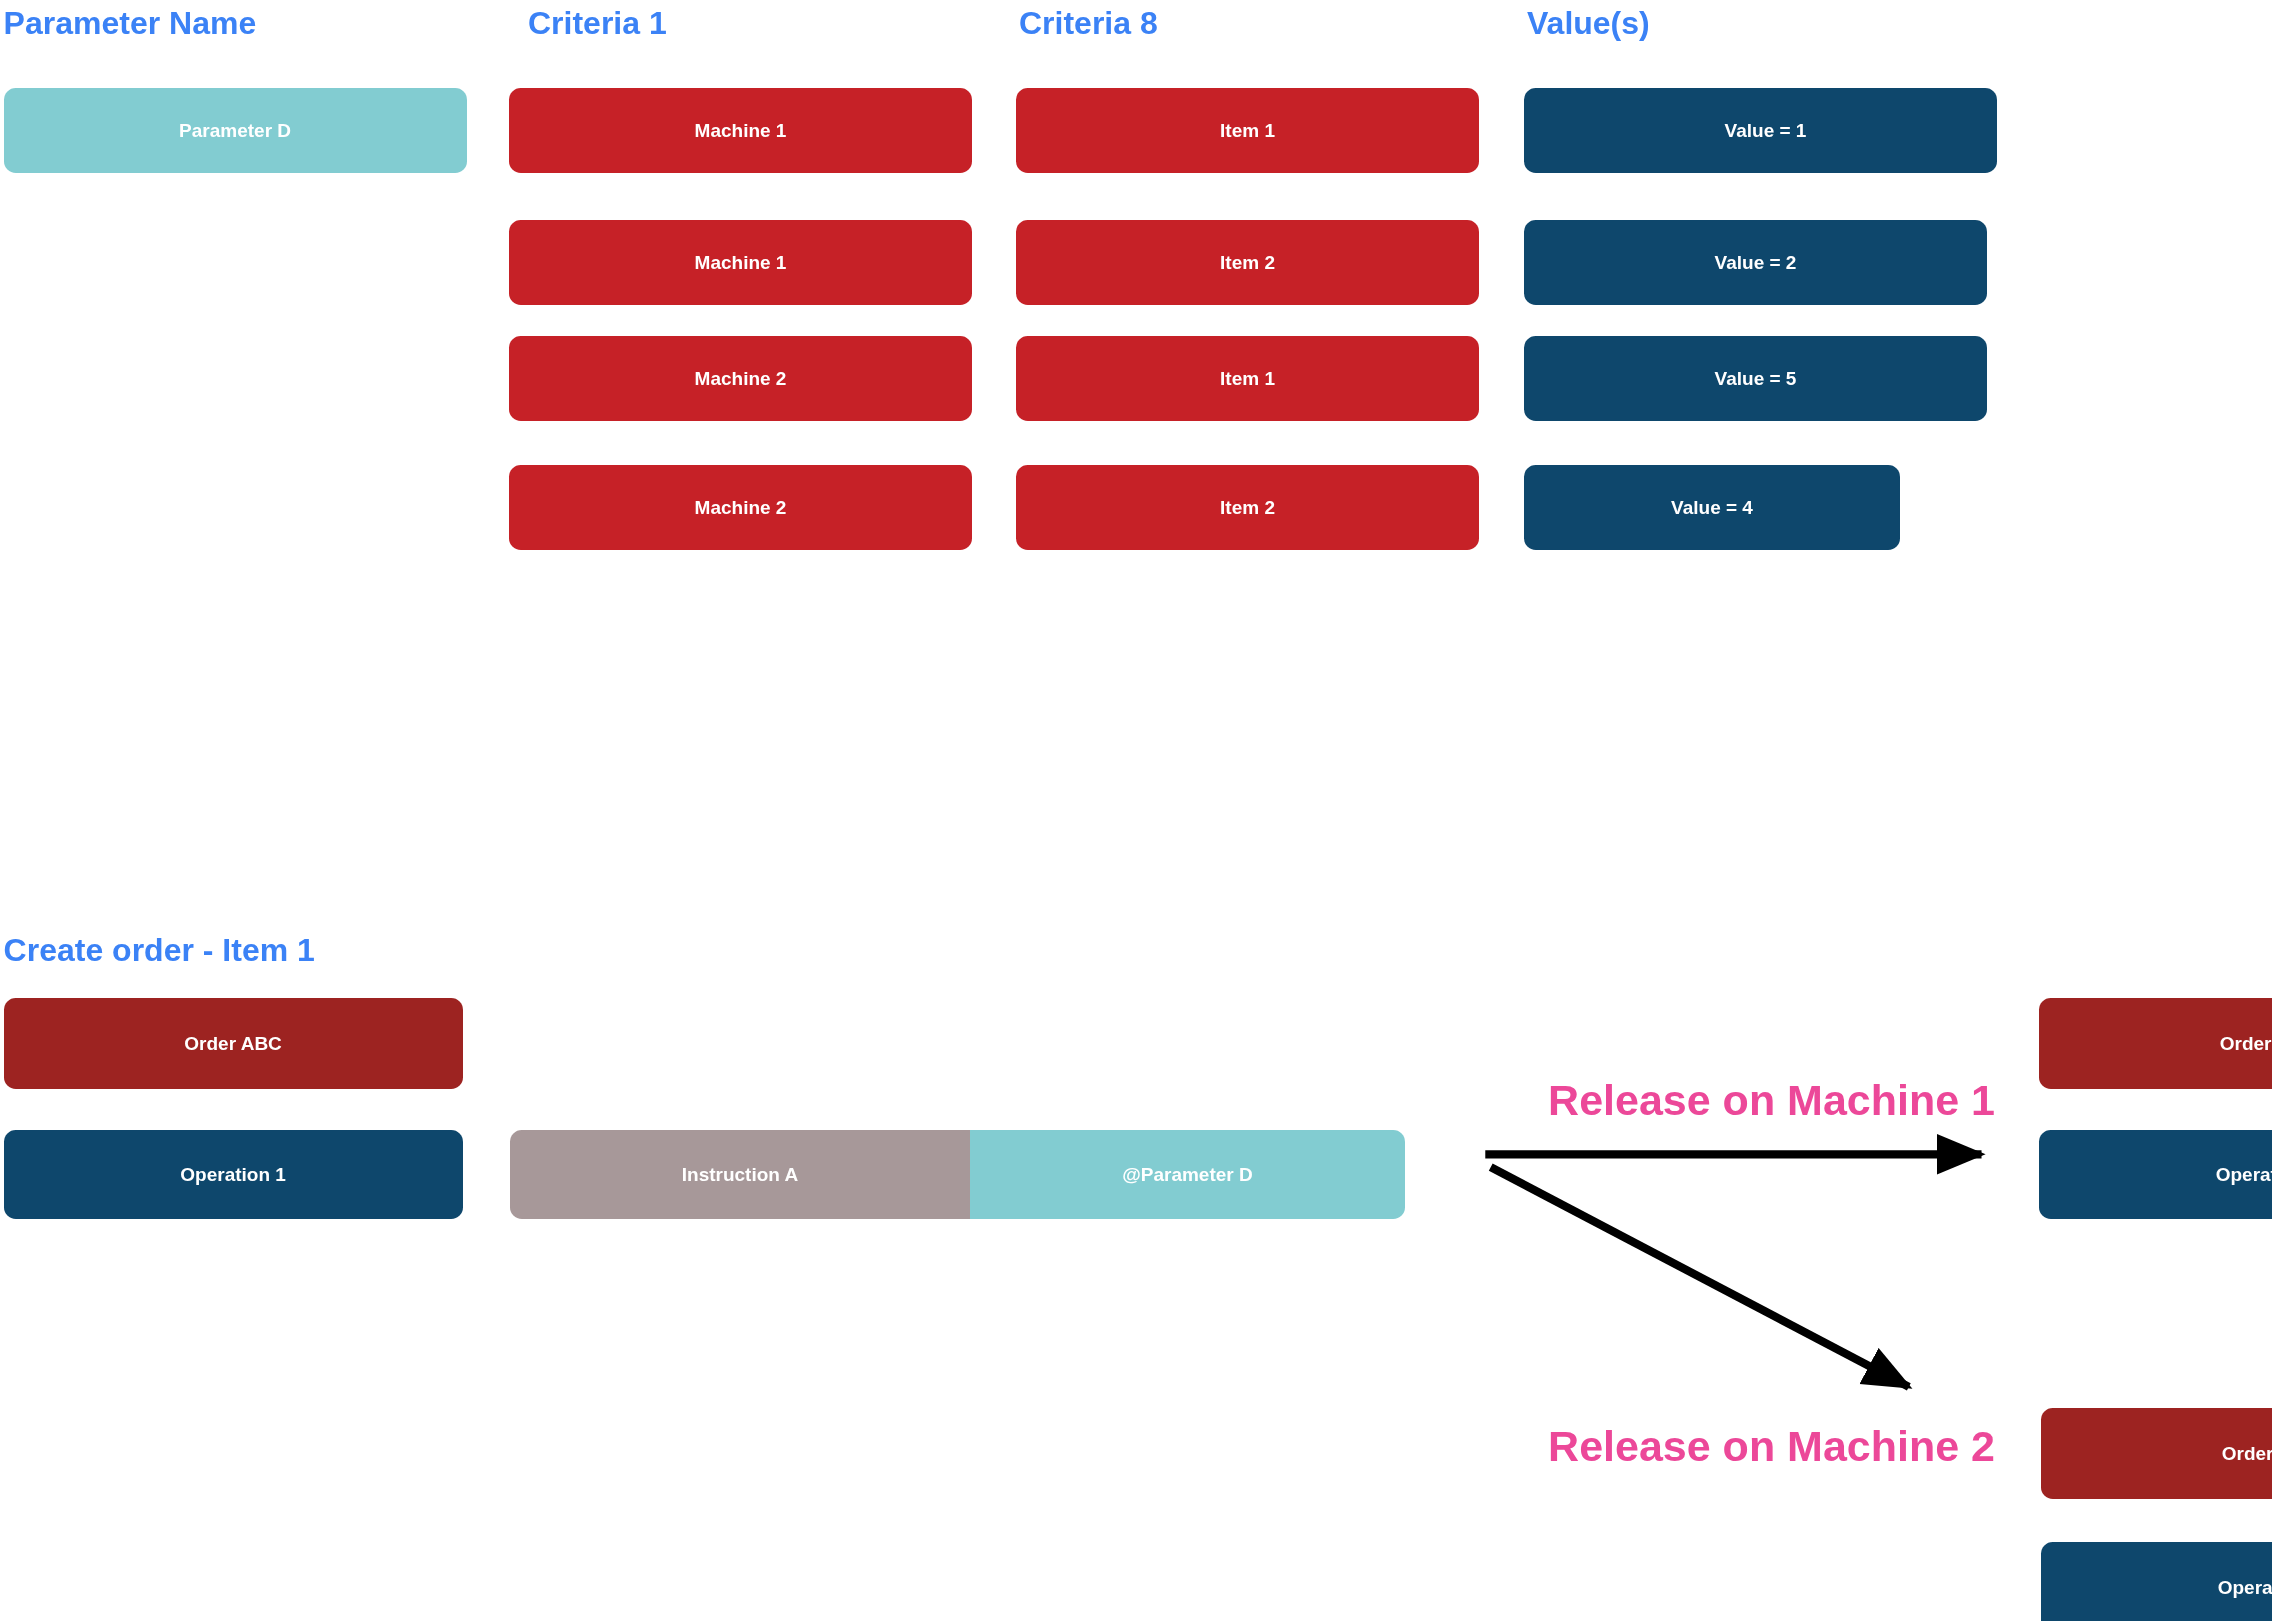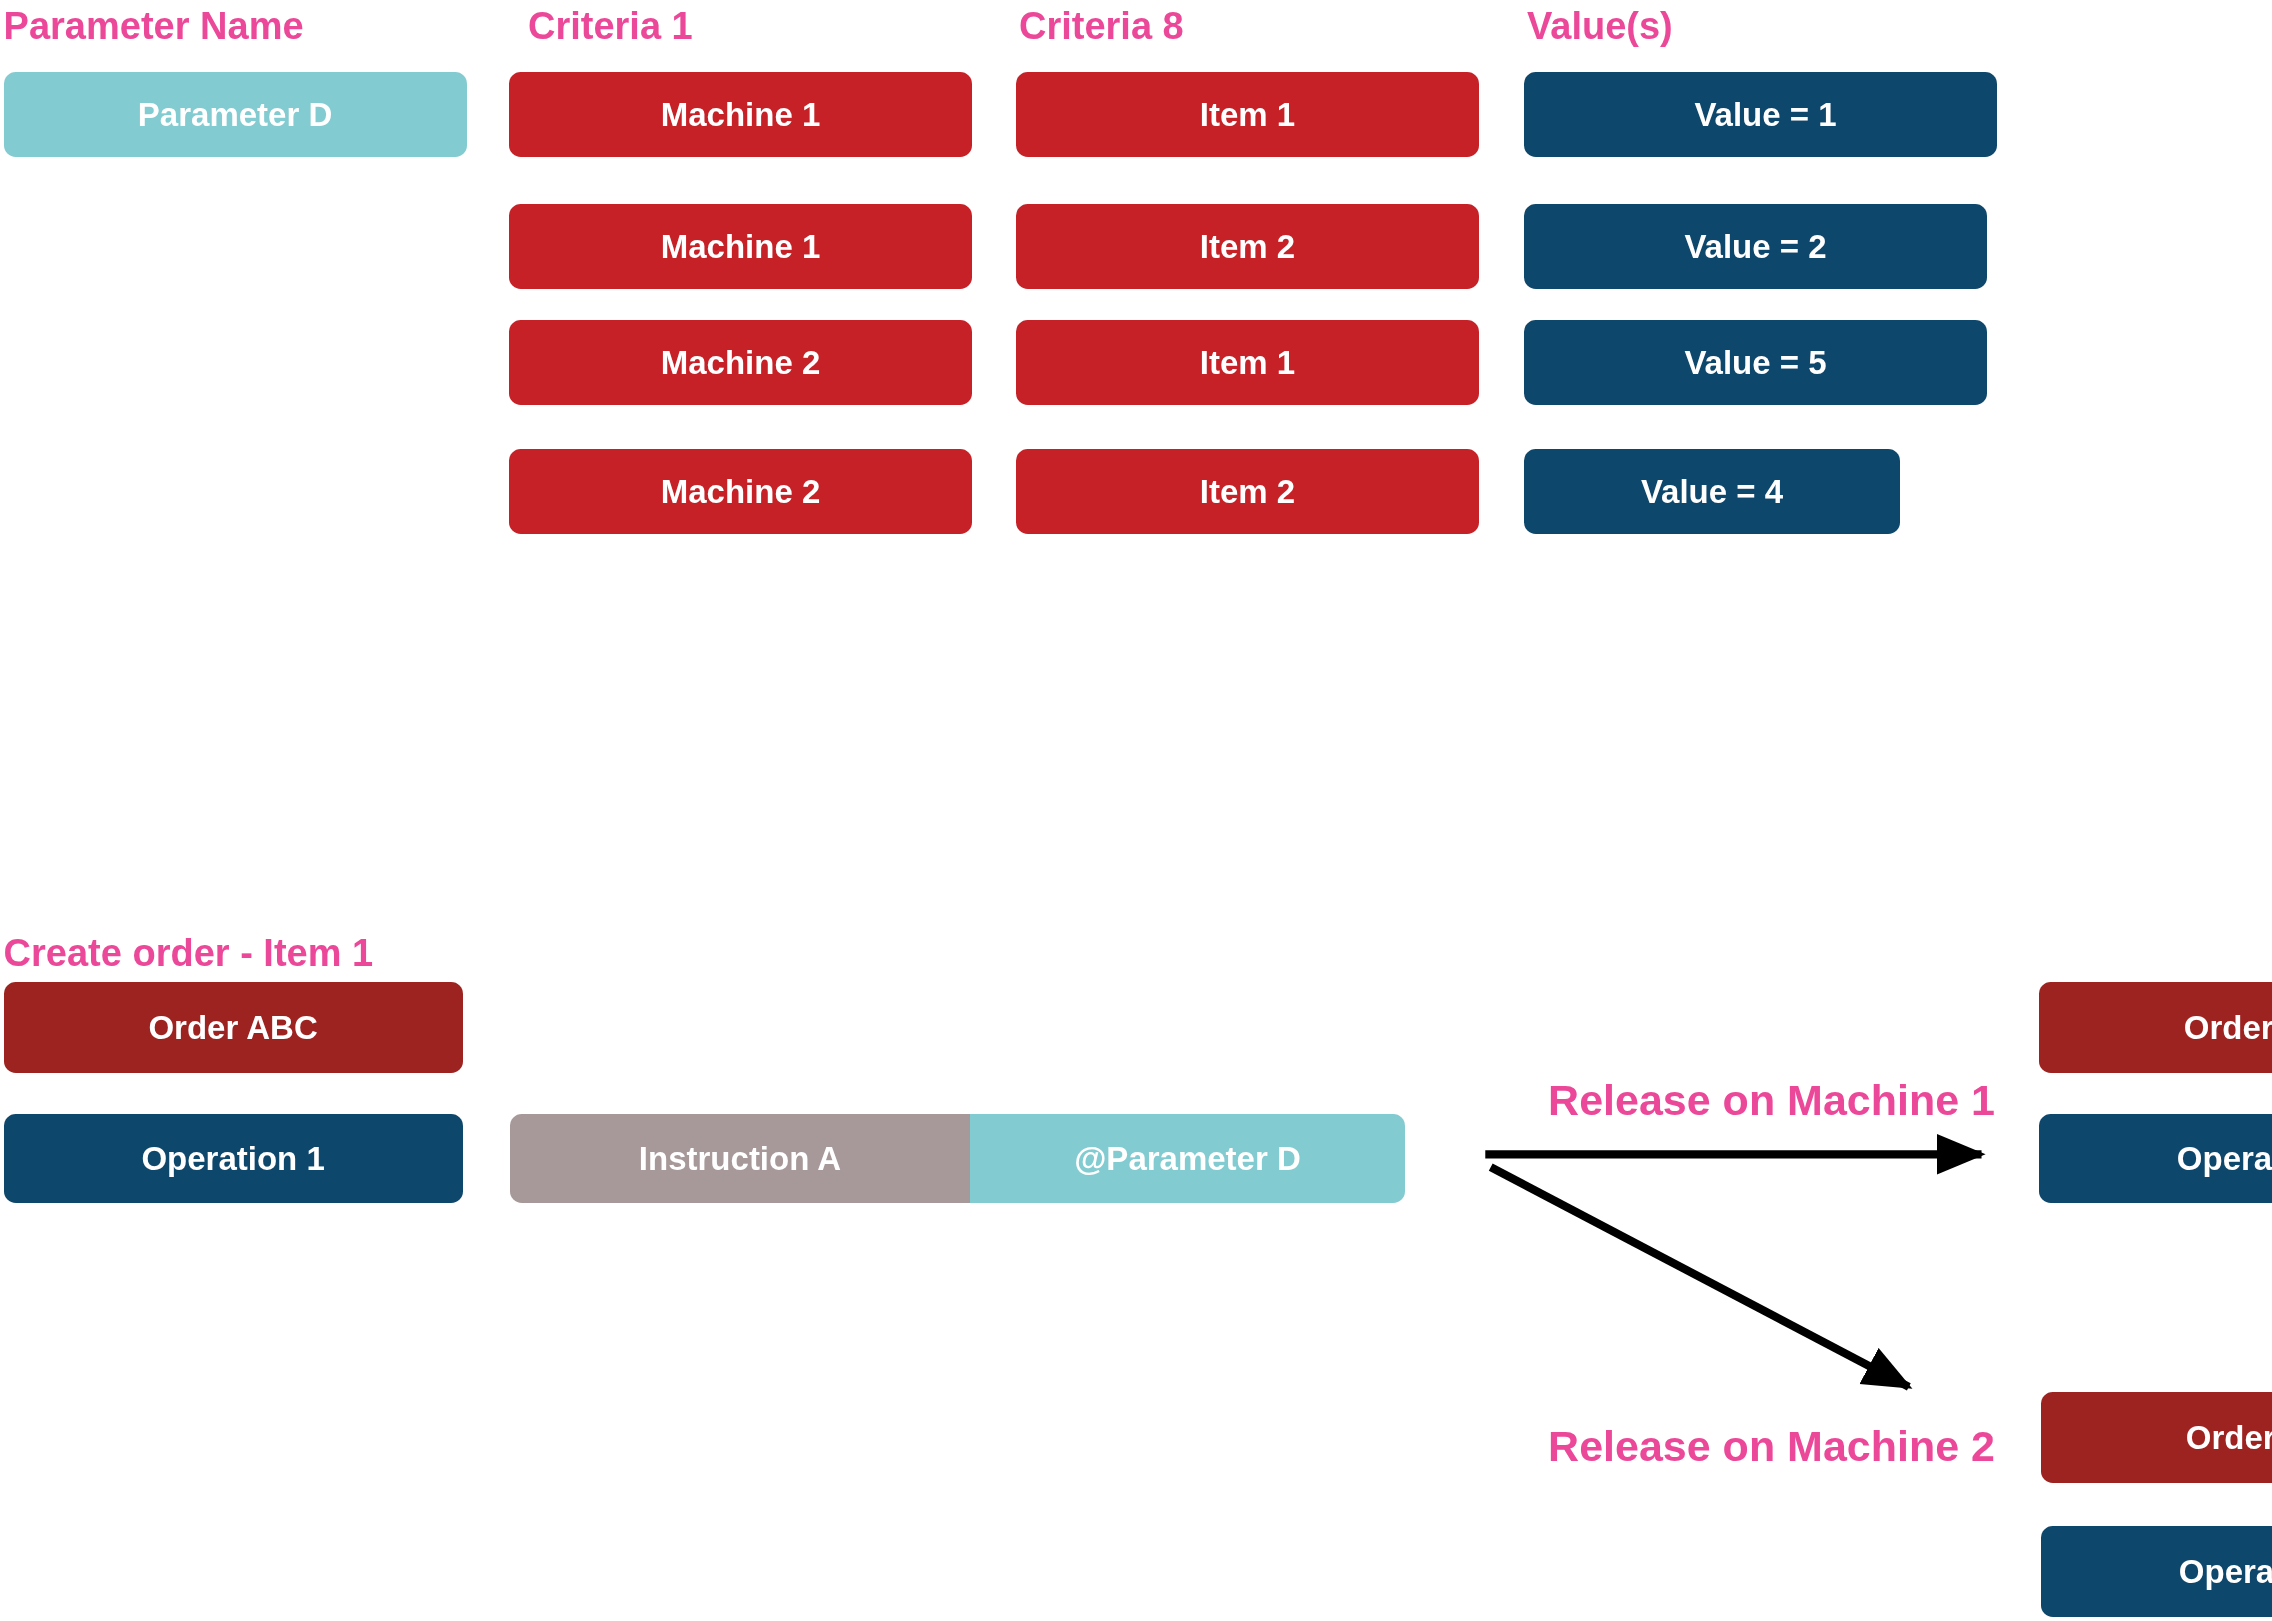--- a/index.html
+++ b/index.html
@@ -9,35 +9,36 @@
   }
   body {
     position: relative;
     width: 3435px;
     height: 1621px;
     overflow: hidden;
     font-family: "Liberation Sans", sans-serif;
   }
   .hdr {
     position: absolute;
-    font-size: 38px;
+    font-size: 32px;
     font-weight: bold;
-    color: #ec4899;
+    color: #3b82f6;
     white-space: nowrap;
   }
   .box {
     position: absolute;
     border-radius: 11.8px;
     color: #ffffff;
-    font-size: 33px;
+    font-size: 19px;
     font-weight: bold;
     display: flex;
     align-items: center;
     justify-content: center;
     white-space: nowrap;
+    margin-top: 16px;
   }
   .c-red     { background: var(--c-red,     #C62127); }
   .c-darkred { background: var(--c-darkred, #9D2321); }
   .c-navy    { background: var(--c-navy,    #0E476C); }
   .c-teal    { background: var(--c-teal,    #82CCD1); }
   .c-gray    { background: var(--c-gray,    #A79899); }
   .arrow-label {
     position: absolute;
     font-size: 43px;
     font-weight: bold;

